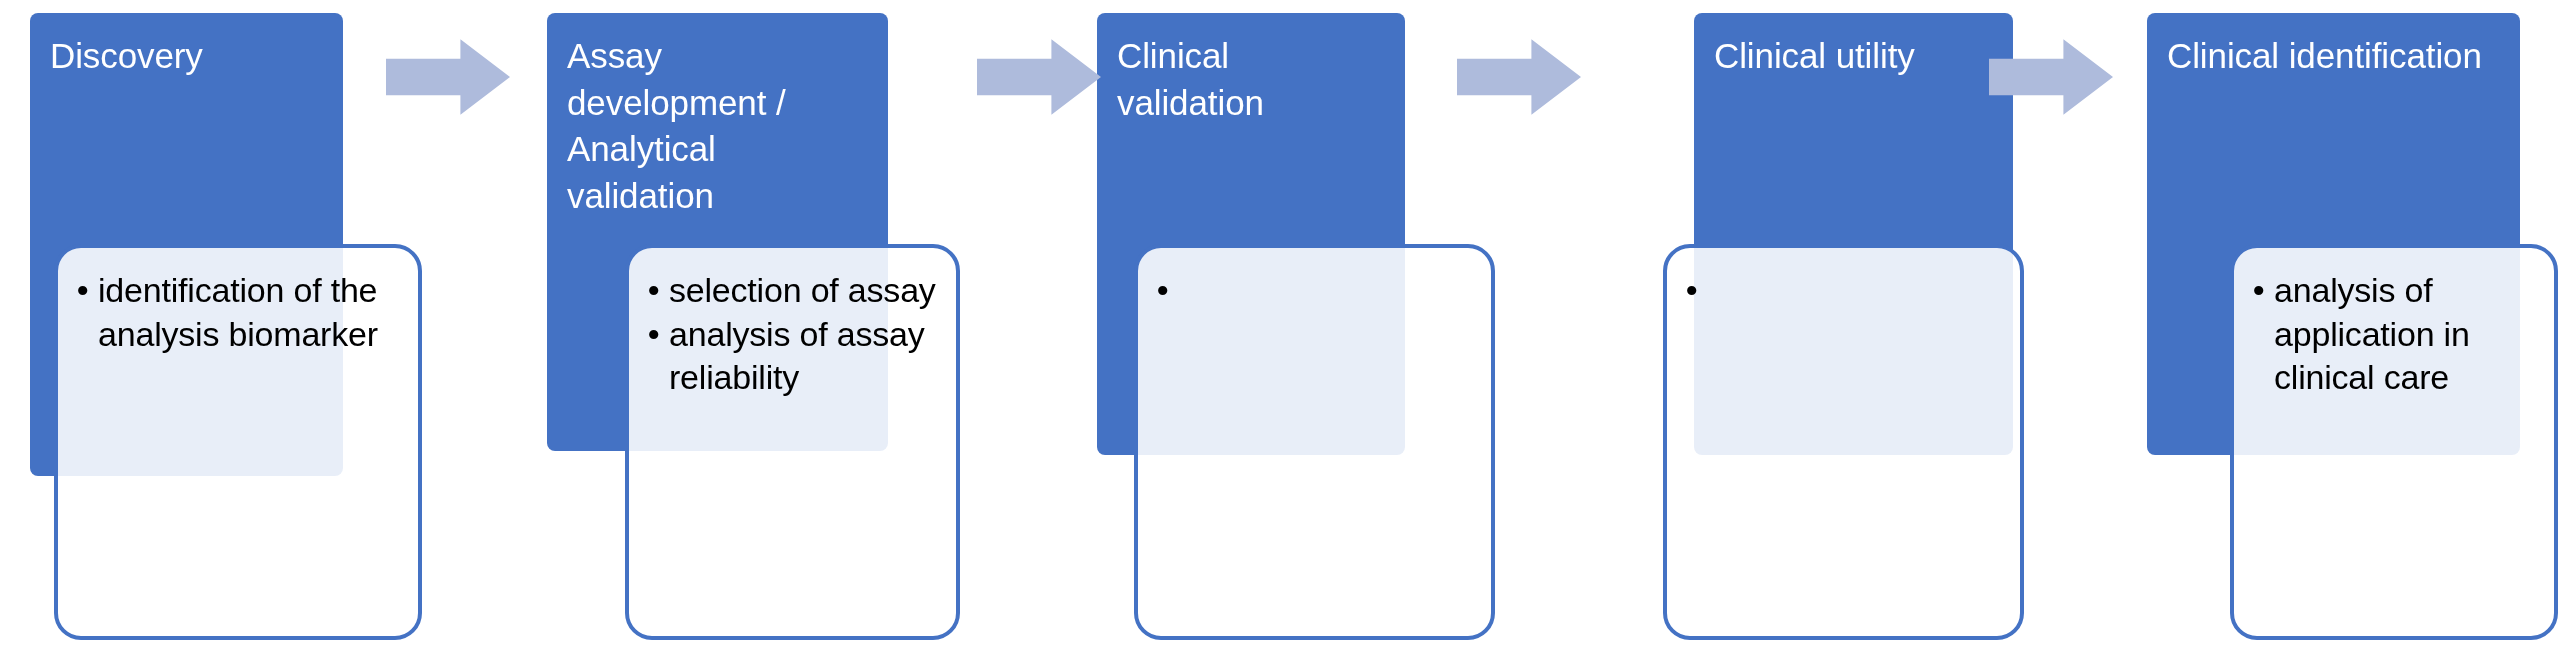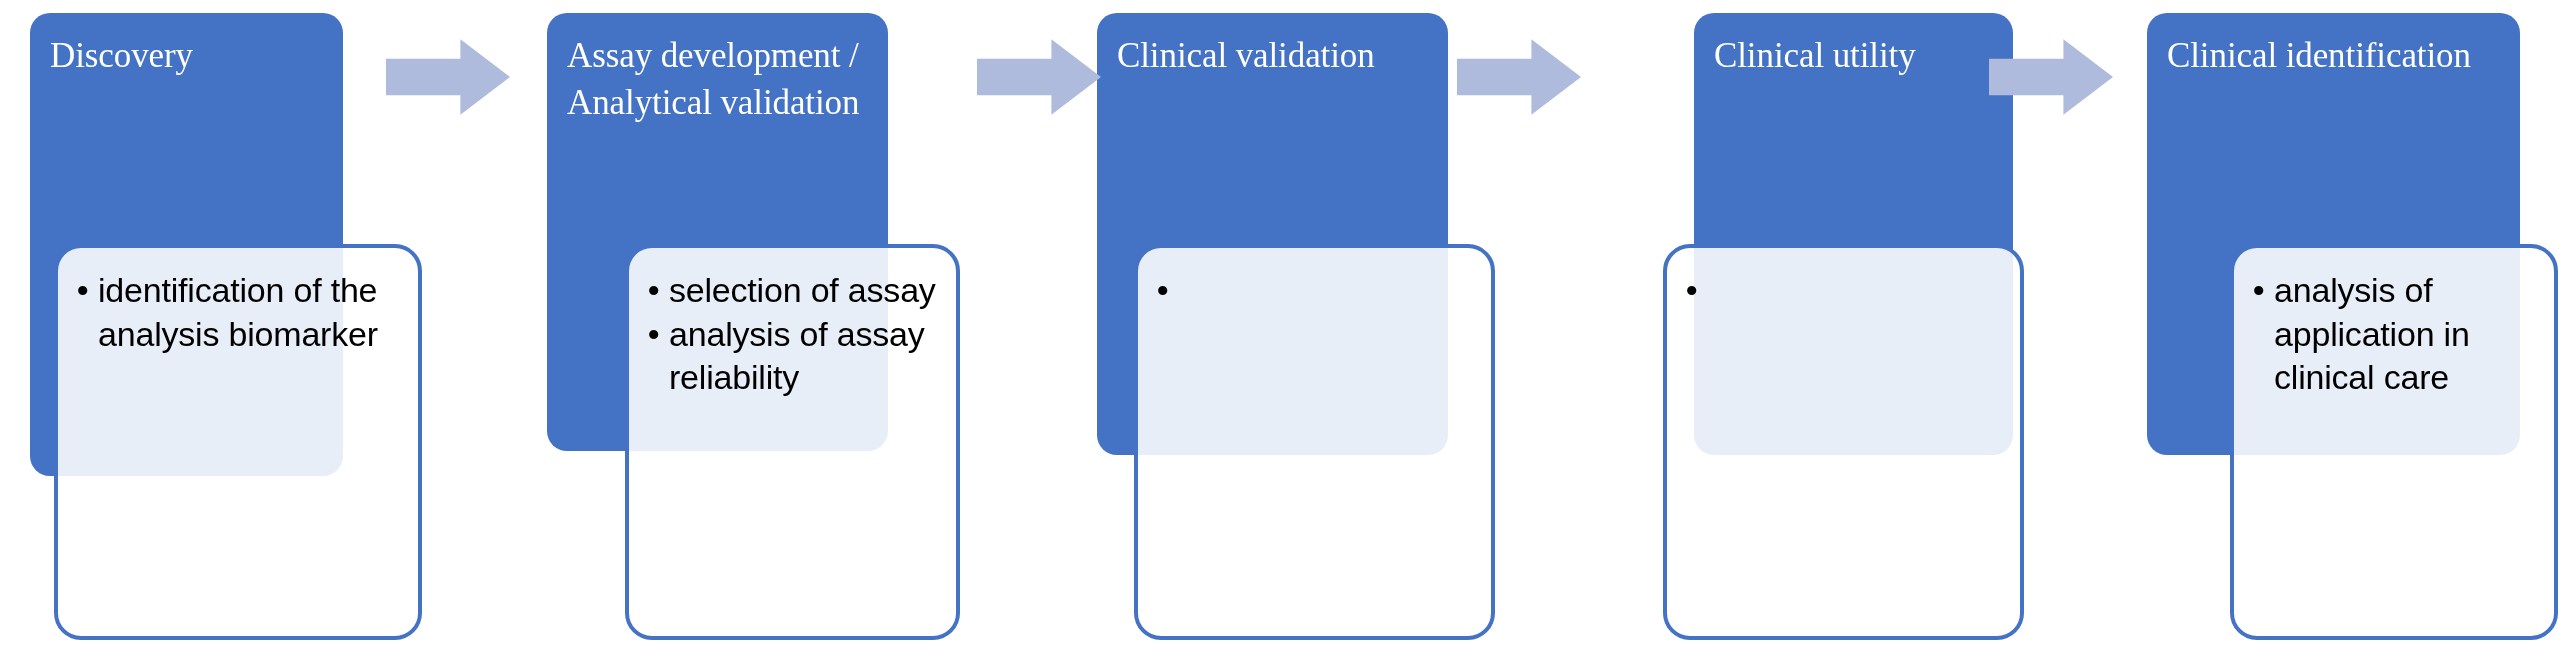--- a/index.html
+++ b/index.html
@@ -19,25 +19,24 @@
     height: 658px;
     background: #ffffff;
     overflow: hidden;
   }
 
   
   .title-card {
     position: absolute;
     box-sizing: border-box;
     background: var(--brand);
-    border-radius: 20px;
+    border-radius: 8px;
     padding: 20px 20px 1px 20px;
     color: #ffffff;
     z-index: 1;
-    font-family: Liberation Serif, serif;
   }
   .title-card .title-text {
     display: block;
     font-size: 35px;
     line-height: 1.33;
     font-weight: 400;
     color: #ffffff;
     white-space: pre-line;
     letter-spacing: -0.1px;
   }
@@ -114,21 +113,21 @@
       <li><span class="dot">•</span><span>analysis of assay reliability</span></li>
     </ul>
   </div>
 
   <div class="arrow" style="left:977px; top:39px; width:124px; height:76px;">
     <svg viewBox="0 0 210 128" width="124" height="76" aria-hidden="true">
       <polygon points="0,33 126,33 126,0 210,64 126,128 126,95 0,95" fill="#AEBBDC"></polygon>
     </svg>
   </div>
 
-  <div class="title-card" style="--brand:#4472C4; left:1097px; top:13px; width:351px; height:442px;">
+  <div class="title-card" style="--brand:#4472C4; left:1097px; top:13px; width:308px; height:442px;">
     <span class="title-text">Clinical validation</span>
   </div>
 
   <div class="bullet-card" style="--brand:#4472C4; left:1134px; top:244px; width:361px; height:396px;">
     <ul class="bullet-list">
       <li><span class="dot">•</span></li>
     </ul>
   </div>
 
   <div class="arrow" style="left:1457px; top:39px; width:124px; height:76px;">

